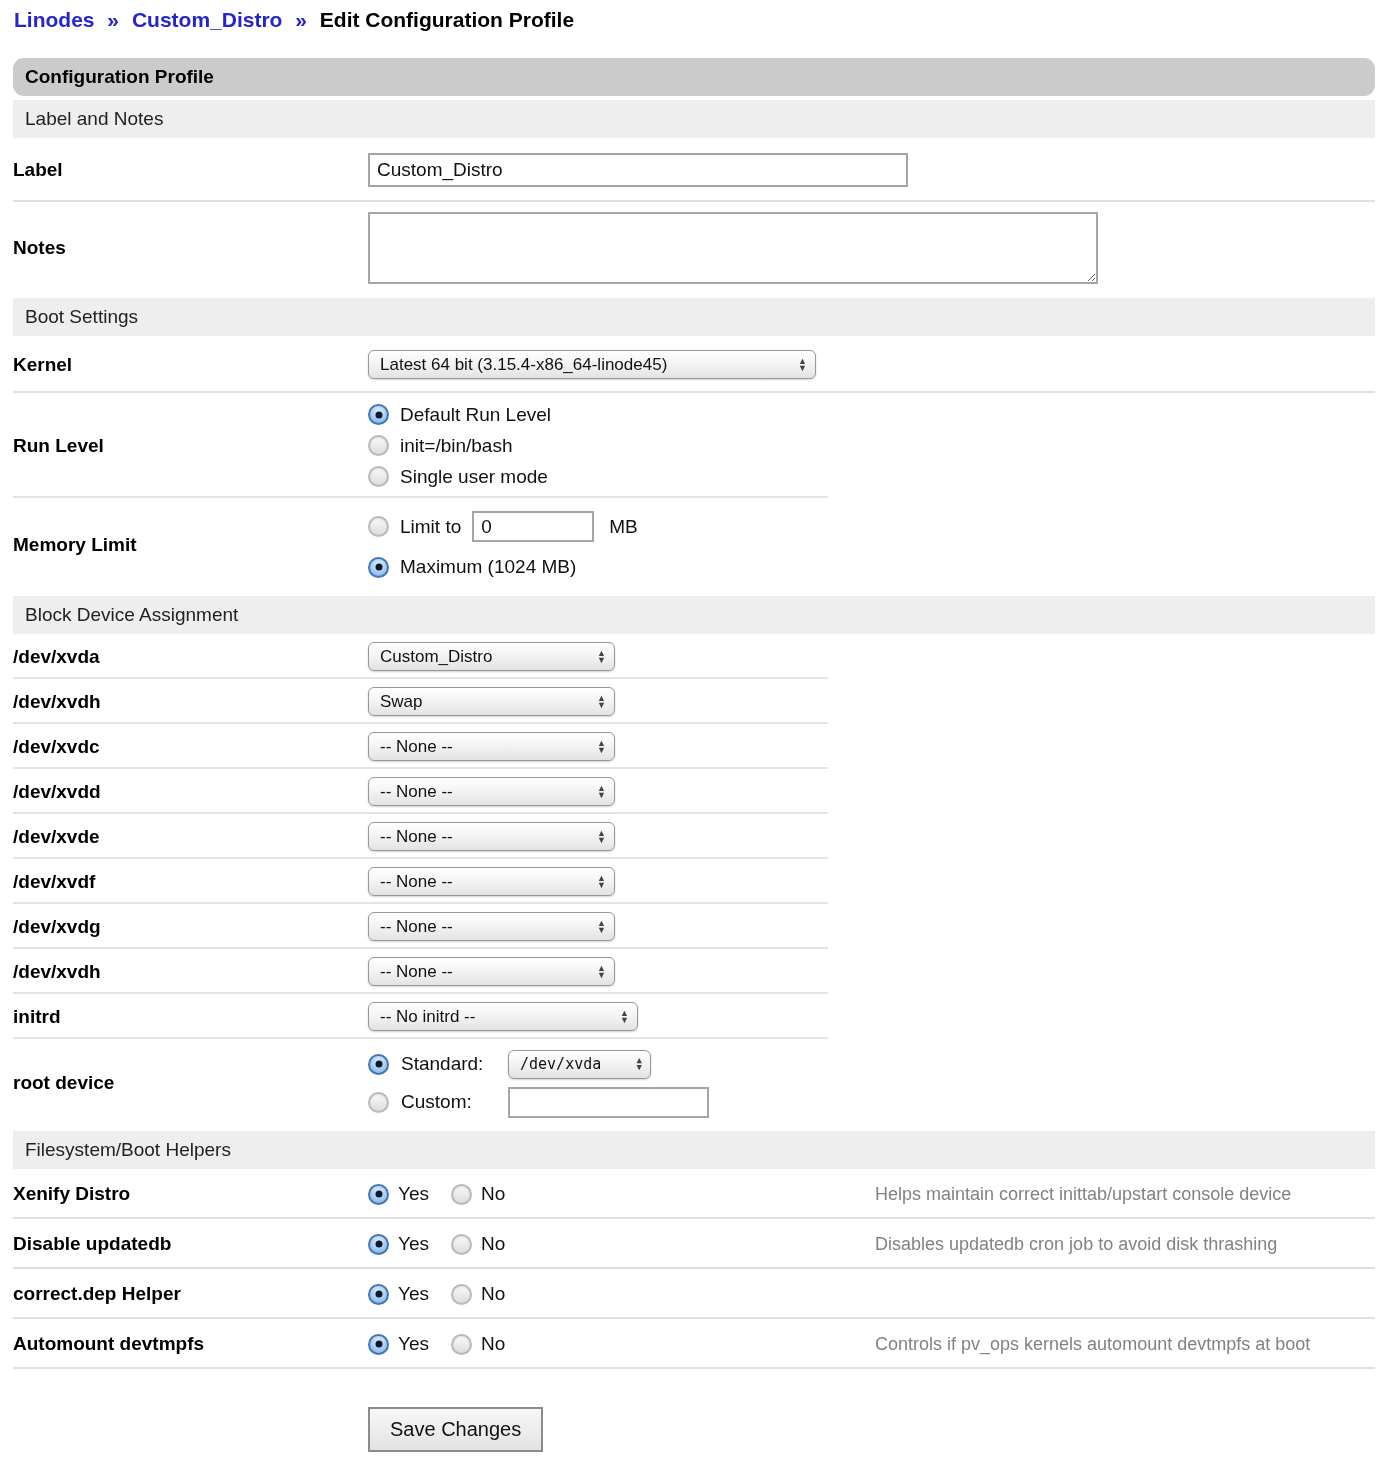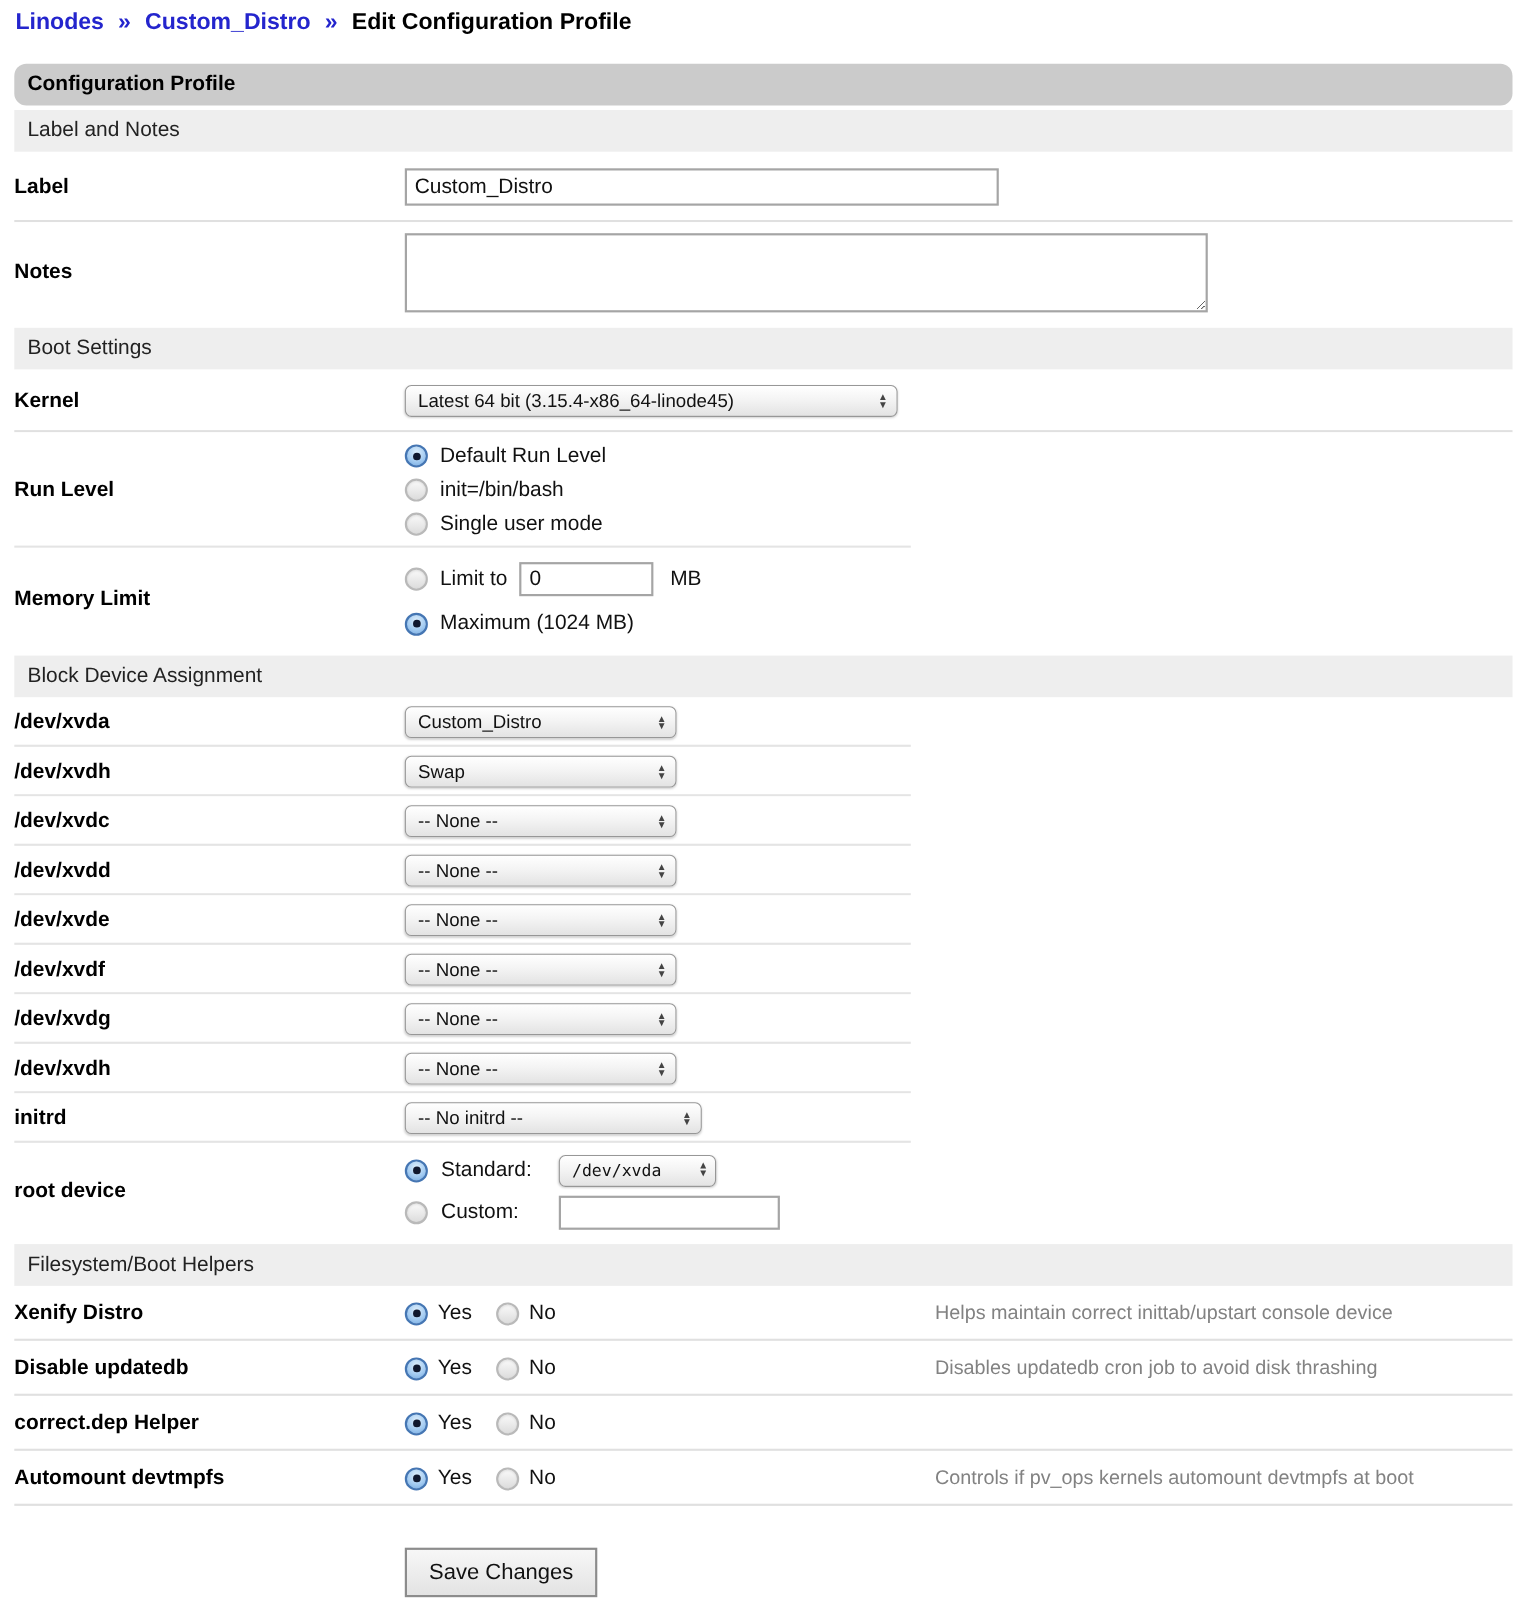--- a/index.html
+++ b/index.html
@@ -109,21 +109,21 @@
   .mem-opt2 { height: 37px; }
   .mem-unit { margin-left: 4px; }
   .mem-text { margin-right: 0; }
 
   .rd-line  { display: flex; align-items: center; gap: 12px; height: 38px; }
   .rd-label { font-size: 19px; width: 95px; }
 
   .yn { display: flex; align-items: center; font-size: 19px; gap: 9px; }
   .yn .no-radio { margin-left: 13px; }
   .helper-desc {
-    position: absolute; left: 837px; top: 50%; transform: translateY(-50%);
+    position: absolute; left: 862px; top: 50%; transform: translateY(-50%);
     color: #828282; font-size: 18px; white-space: nowrap;
   }
 
   
   .save-row { padding: 38px 0 18px 355px; }
   .save-btn {
     font-family: inherit; font-size: 20px; color: #111;
     background: linear-gradient(#f7f7f7, #e3e3e3);
     border: 2px solid #8c8c8c; padding: 9px 20px; cursor: pointer;
   }

